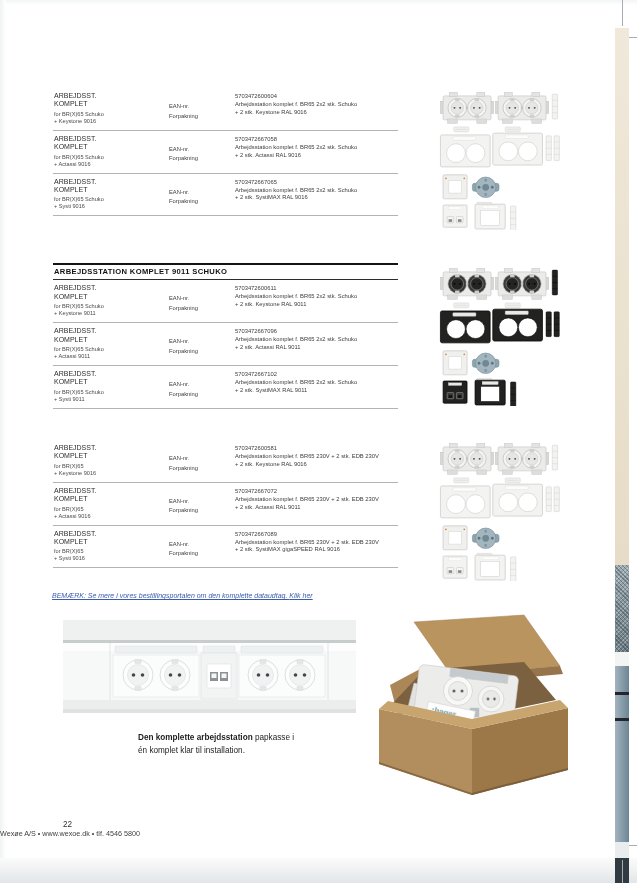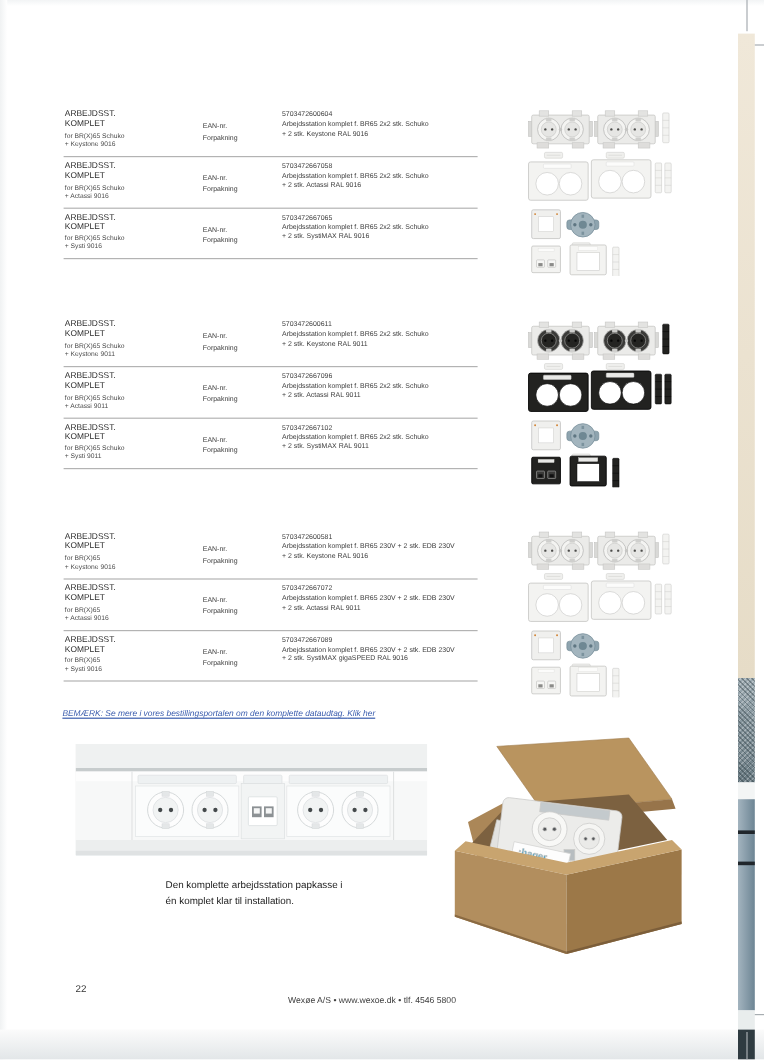--- a/index.html
+++ b/index.html
@@ -36,24 +36,24 @@
     color:#3a5cad;text-decoration:underline;cursor:pointer;line-height:10px;
   }
   
   .cluster{position:absolute;left:436px;width:126px;height:146px;}
   .cl-0{top:86px}.cl-1{top:262px}.cl-2{top:437px}
   .cluster-white{--frame:#f3f3f1;--frameline:#c8c8c6;--label:#fcfcfb;--sockring:#f4f4f2;--sockwell:#e6e6e4;--pin:#4c4c4a;--portfill:#f6f6f4;--portslot:#8b8b89;}
   .cluster-black{--frame:#222220;--frameline:#000000;--label:#e9e9e7;--sockring:#3b3b39;--sockwell:#242422;--pin:#060606;--portfill:#3a3a38;--portslot:#101010;}
   .photo-rail{position:absolute;left:63px;top:620px;width:293px;height:93px;}
   .photo-box{position:absolute;left:362px;top:612px;width:224px;height:185px;}
   .caption{position:absolute;left:138px;top:724px;width:195px;font-size:8.2px;line-height:12.5px;color:#1d1d1d;}
-  .caption b{font-weight:normal;}
+  .caption b{font-weight:bold;}
   
   .pageno{position:absolute;left:63px;top:820px;font-size:8.2px;color:#333;}
-  .footer{position:absolute;left:0;top:829px;width:620px;text-align:center;font-size:7.2px;color:#414141;}
+  .footer{position:absolute;left:0;top:829px;width:620px;text-align:left;font-size:7.2px;color:#414141;}
   
   .edge{position:absolute;left:615px;width:14px;}
   .es-cream{top:28px;height:537px;background:linear-gradient(#f0e8d9,#e6dcc7);}
   .es-mesh{top:565px;height:87px;
     background-image:
       repeating-linear-gradient(45deg,rgba(35,50,56,.38) 0 1px,transparent 1px 3px),
       repeating-linear-gradient(-45deg,rgba(255,255,255,.28) 0 1px,transparent 1px 3px),
       linear-gradient(#9caab1,#6b7c84);}
   .es-white{top:652px;height:14px;background:#f3f5f5;}
   .es-col{top:666px;height:176px;background:linear-gradient(90deg,#a3b4bf,#6d8594);}
@@ -226,20 +226,21 @@
           <div>5703472667065</div>
           <div>Arbejdsstation komplet f. BR65 2x2 stk. Schuko</div>
           <div>+ 2 stk. SystiMAX RAL 9016</div>
         </div>
       </div>
     </div>
 
   </section>
 
   <section class="section sec-1">
+    <h2 class="sec-title">ARBEJDSSTATION KOMPLET 9011 SCHUKO</h2>
     <div class="rows">
       <div class="row">
         <div class="c1">
           <div class="pname">
             <span>ARBEJDSST.</span><br>
             <span>KOMPLET</span>
           </div>
           <div class="psub">
             <span>for BR(X)65 Schuko</span><br>
             <span>+ Keystone 9011</span>

